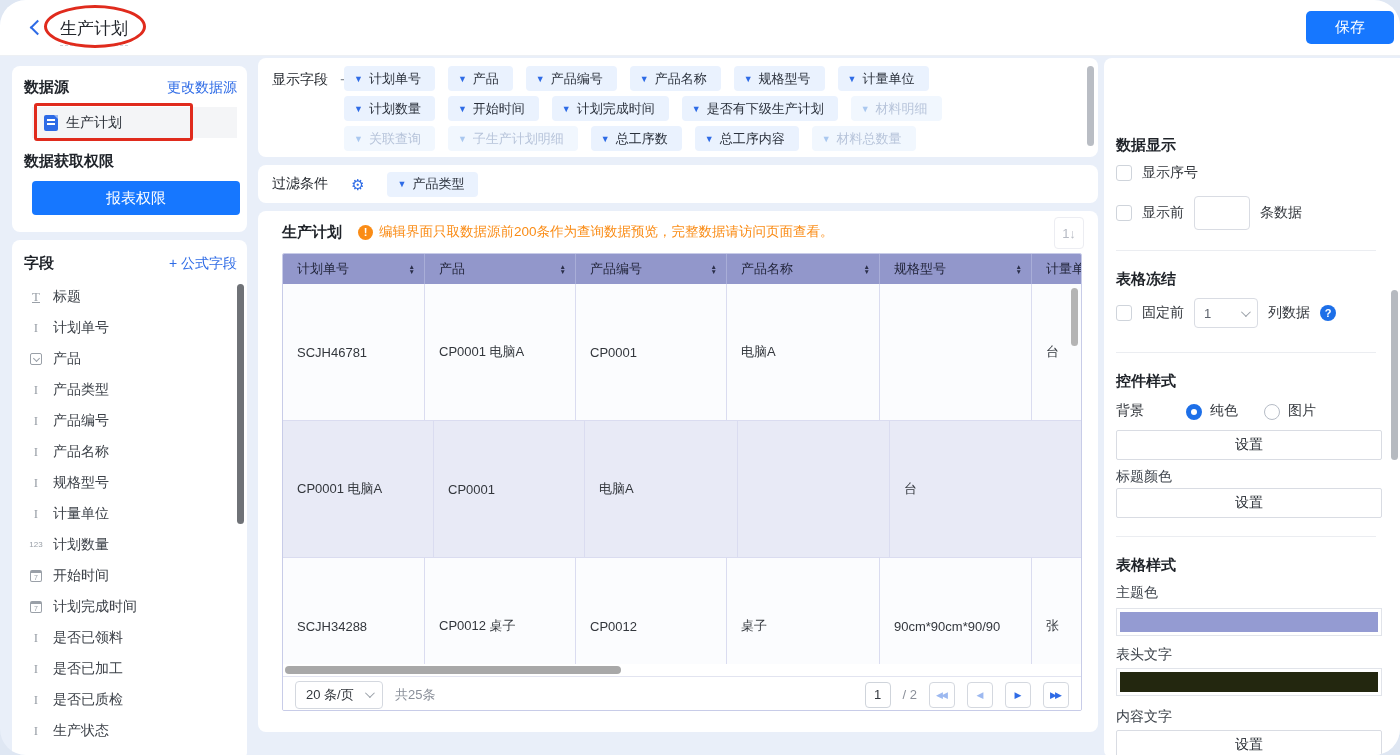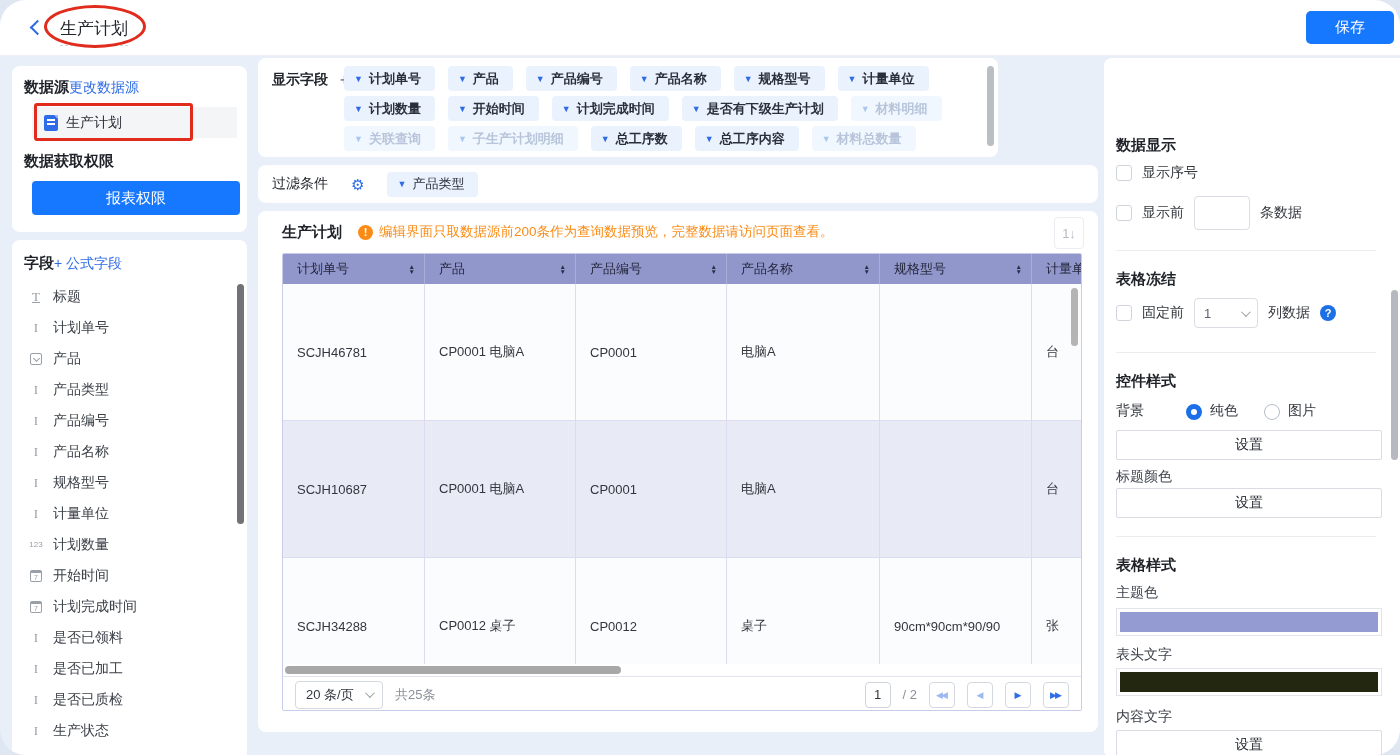--- a/index.html
+++ b/index.html
@@ -11,21 +11,21 @@
   .back-ic { position:absolute; left:32px; top:22px; width:11px; height:11px; border-left:2.5px solid #2e6be6; border-bottom:2.5px solid #2e6be6; transform:rotate(45deg); cursor:pointer; }
   .page-title { position:absolute; left:60px; top:17px; font-size:17px; color:#22262c; padding-bottom:5px; border-bottom:1px dashed #cdd2da; }
   .annot-ellipse { position:absolute; left:44px; top:5px; width:102px; height:43px; border:3px solid #e02b1d; border-radius:50%; z-index:8; pointer-events:none; }
   .save-btn { position:absolute; right:6px; top:11px; width:88px; height:33px; background:#1677ff; color:#fff; border:none; border-radius:5px; font-size:15px; display:flex; align-items:center; justify-content:center; cursor:pointer; font-family:inherit; }
 
   .card { position:absolute; background:#fff; border-radius:8px; }
 
   
   .lc1 { left:12px; top:66px; width:235px; height:166px; padding:12px 10px 12px 12px; }
   .sec-title { font-size:15px; font-weight:bold; color:#1f2329; }
-  .row-between { display:flex; align-items:center; }
+  .row-between { display:flex; justify-content:space-between; align-items:center; }
   .blue-link { font-size:14px; color:#2e6be6; cursor:pointer; }
   .ds-row { position:relative; margin:10px 0 0 8px; height:31px; background:#f4f5f7; display:flex; align-items:center; padding-left:12px; gap:8px; cursor:pointer; }
   .doc-ic { position:relative; width:14px; height:16px; background:#2e6be6; border-radius:2px; }
   .doc-ic::before { content:""; position:absolute; left:3px; top:4px; width:8px; height:2px; background:#fff; box-shadow:0 4px 0 #fff; }
   .doc-ic::after { content:""; position:absolute; right:0; top:0; border-top:4px solid #9db9f0; border-left:4px solid transparent; }
   .ds-label { font-size:14px; color:#2b3038; }
   .annot-rect { position:absolute; left:2px; top:-4px; width:159px; height:38px; border:3px solid #e02b1d; border-radius:3px; z-index:8; pointer-events:none; }
   .perm-title { margin-top:14px; }
   .perm-btn { margin:10px 0 0 8px; width:208px; height:34px; background:#1677ff; color:#fff; border:none; border-radius:4px; font-size:15px; cursor:pointer; font-family:inherit; }
 
@@ -37,21 +37,21 @@
   .ic-title::before { content:"T"; font-family:"Liberation Serif", serif; font-size:13px; border-bottom:1px solid #9aa0a8; line-height:11px; }
   .ic-num::before { content:"123"; font-size:8px; letter-spacing:0; }
   .ic-box { width:12px; height:12px; border:1.3px solid #9aa0a8; border-radius:2px; position:relative; }
   .ic-box.sel::after { content:""; position:absolute; left:2.5px; top:2px; width:4px; height:4px; border-right:1.3px solid #9aa0a8; border-bottom:1.3px solid #9aa0a8; transform:rotate(45deg); }
   .ic-box.cal::before { content:"7"; position:absolute; left:3px; top:1px; font-size:7px; color:#9aa0a8; }
   .ic-box.cal { border-top-width:3px; }
   .vscroll { position:absolute; width:7px; border-radius:4px; background:#6f7277; cursor:pointer; }
   .lc2 .vscroll { right:3px; top:44px; height:240px; }
 
   
-  .mcA { left:258px; top:58px; width:740px; height:99px; padding:9px 14px;font-weight:bold; }
+  .mcA { left:258px; top:58px; width:840px; height:99px; padding:9px 14px; }
   .df-label-row { position:absolute; left:14px; top:13px; display:flex; align-items:center; gap:12px; }
   .df-label { font-size:14px; color:#22262c; }
   .plus { color:#8a9099; font-size:16px; cursor:pointer; }
   .chips { position:absolute; left:86px; top:8px; width:720px; }
   .chip-row { display:flex; gap:13px; margin-bottom:5px; }
   .chip { height:25px; display:inline-flex; align-items:center; gap:6px; padding:0 14px 0 10px; background:#eaf2fe; border-radius:4px; font-size:13px; color:#2a303b; cursor:pointer; white-space:nowrap; }
   .chip .caret { color:#2e6be6; font-size:9px; }
   .chip.off { background:#f1f7fe; color:#b7c4da; }
   .chip.off .caret { color:#aac8ef; }
   .mcA .vscroll { right:4px; top:8px; height:80px; background:#b9bdc4; }
@@ -354,21 +354,20 @@
       <div class="tbody">
         <div class="tr">
           <div class="td c0">SCJH46781</div>
           <div class="td c1">CP0001 电脑A</div>
           <div class="td c2">CP0001</div>
           <div class="td c3">电脑A</div>
           <div class="td c4"></div>
           <div class="td c5">台</div>
         </div>
         <div class="tr alt">
-          <div class="td c0">SCJH10687</div>
           <div class="td c1">CP0001 电脑A</div>
           <div class="td c2">CP0001</div>
           <div class="td c3">电脑A</div>
           <div class="td c4"></div>
           <div class="td c5">台</div>
         </div>
         <div class="tr">
           <div class="td c0">SCJH34288</div>
           <div class="td c1">CP0012 桌子</div>
           <div class="td c2">CP0012</div>

